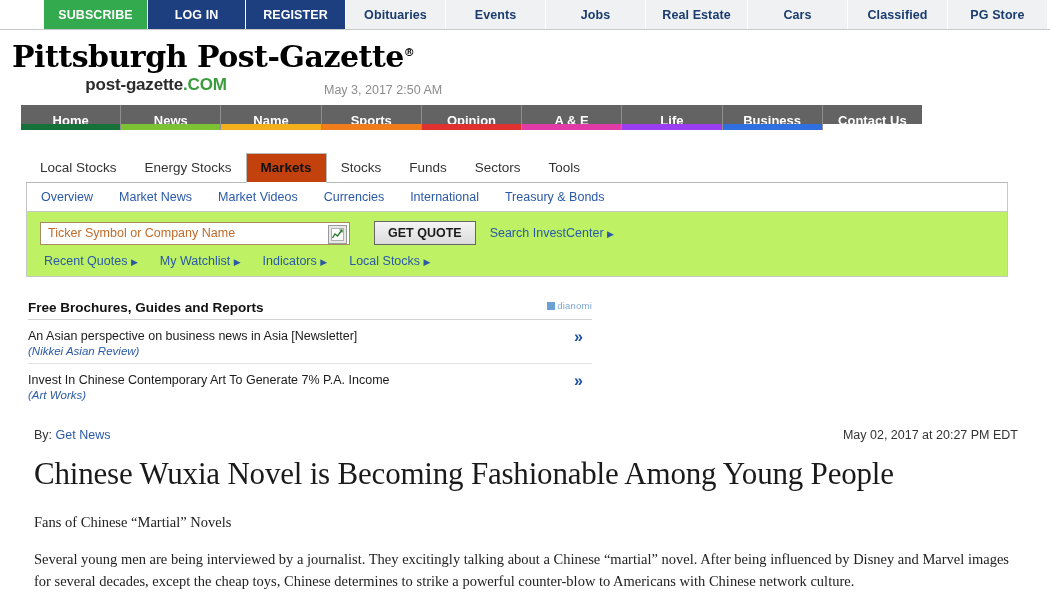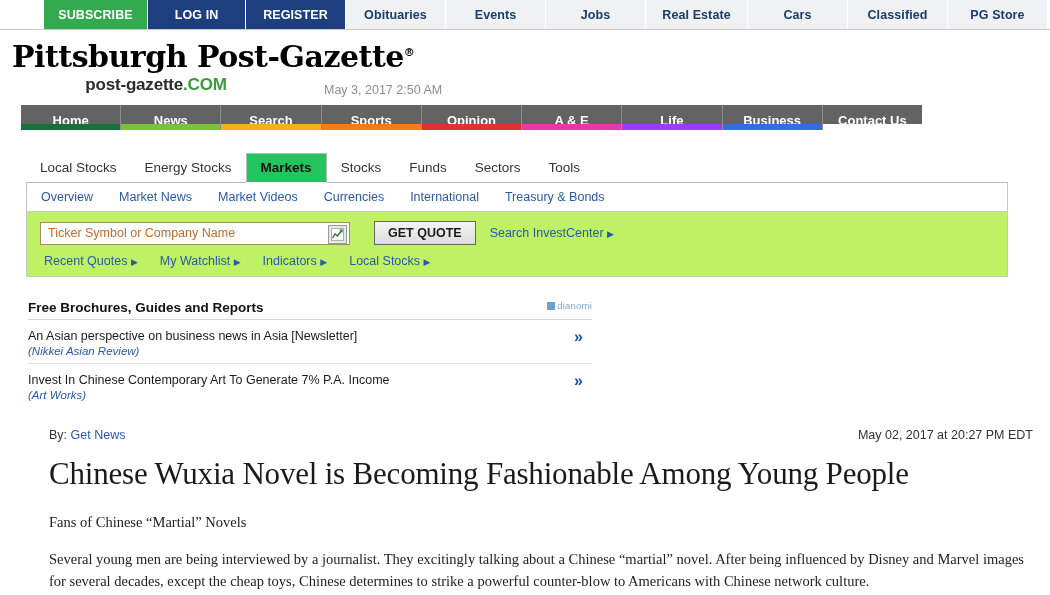--- a/index.html
+++ b/index.html
@@ -164,21 +164,21 @@
   }
   .tab {
     font-size: 13.5px;
     color: #333;
     padding: 6px 14px 7px 14px;
     cursor: pointer;
     box-sizing: border-box;
     position: relative;
   }
   .tab.active {
-    background: #22c55e;
+    background: #c2410c;
     border: 1px solid #b9b9b9;
     border-bottom: 1px solid #ffffff;
     margin-bottom: -1px;
     font-weight: bold;
     color: #111;
     z-index: 2;
   }
   .subnav-row {
     border-left: 1px solid #c7c7c7;
     border-right: 1px solid #c7c7c7;
@@ -327,21 +327,21 @@
     top: 8px;
     color: #1d4fa0;
     font-size: 16px;
     font-weight: bold;
     letter-spacing: -3px;
   }
 
   
   .article {
     position: absolute;
-    left: 49px;
+    left: 34px;
     top: 428px;
     width: 984px;
   }
   .byline-row {
     display: flex;
     justify-content: space-between;
     align-items: baseline;
   }
   .byline {
     font-size: 12.5px;
@@ -428,21 +428,21 @@
 <div class="section-nav">
   <div class="section-nav-item">
       <span>Home</span>
       <span class="underline" style="background: rgb(22, 112, 58);"></span>
     </div>
   <div class="section-nav-item">
       <span>News</span>
       <span class="underline" style="background: rgb(124, 194, 50);"></span>
     </div>
   <div class="section-nav-item">
-      <span>Search</span>
+      <span>Name</span>
       <span class="underline" style="background: rgb(243, 176, 28);"></span>
     </div>
   <div class="section-nav-item">
       <span>Sports</span>
       <span class="underline" style="background: rgb(240, 124, 28);"></span>
     </div>
   <div class="section-nav-item">
       <span>Opinion</span>
       <span class="underline" style="background: rgb(224, 49, 49);"></span>
     </div>

